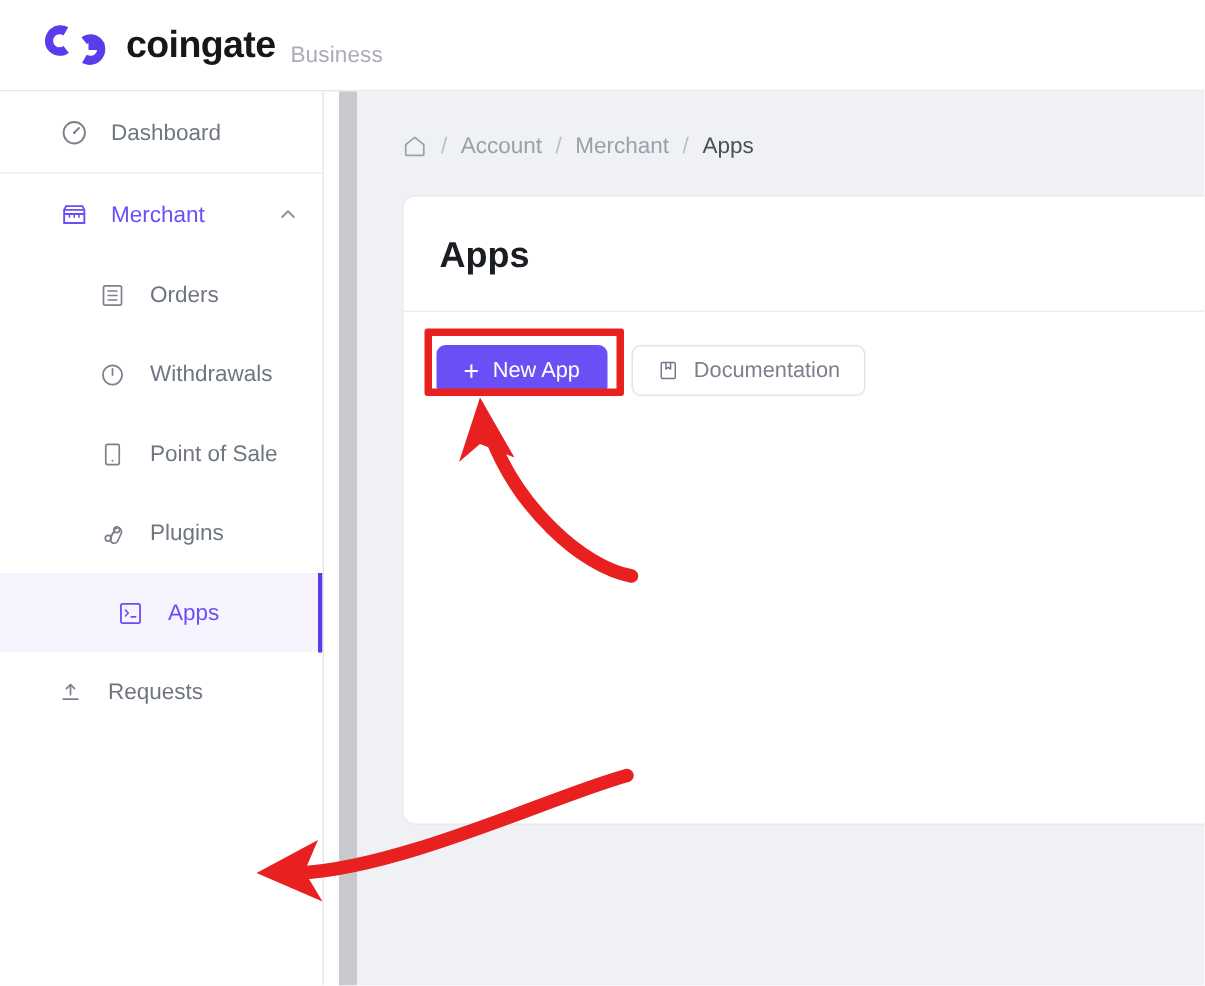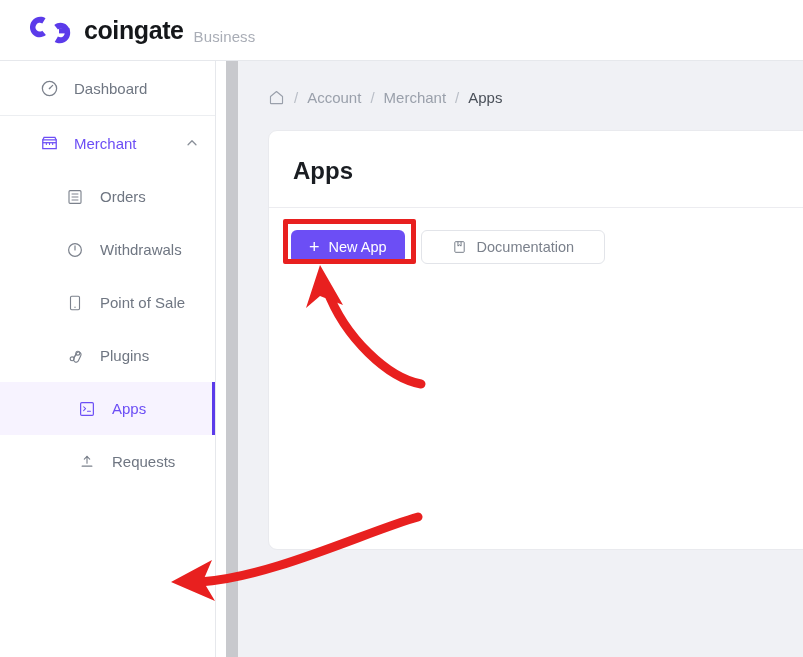--- a/index.html
+++ b/index.html
@@ -110,21 +110,21 @@
     display: inline-flex; align-items: center; justify-content: center;
     height: 34px; border-radius: 6px; font-size: 14.5px;
     cursor: pointer; white-space: nowrap;
   }
   .btn-primary {
     background: #6c4ef5; color: #ffffff; padding: 0 18px;
     border: none;
   }
   .btn-primary .plus { font-size: 18px; margin-right: 9px; font-weight: 400; line-height: 1; }
   .btn-secondary {
-    background: #ffffff; color: #7b818c; padding: 0 30px;
+    background: #ffffff; color: #7b818c; padding: 0 16px;
     border: 1px solid #e2e4e9;
   }
   .btn-secondary .bookicon { width: 15px; height: 16px; margin-right: 10px; display:block; }
 
   
   .anno-box {
     position: absolute; left: 283px; top: 219px;
     width: 133px; height: 45px;
     border: 5px solid #e8201f; border-radius: 2px;
     pointer-events: none;
@@ -231,21 +231,21 @@
         <span class="ic">
           <svg width="18" height="18" viewBox="0 0 24 24" fill="none" stroke="#6c4ef5" stroke-width="1.6">
             <rect x="3.5" y="3.5" width="17" height="17" rx="1.6"></rect>
             <path d="M7.5 9l2.6 2.6-2.6 2.6" stroke-linecap="round" stroke-linejoin="round" stroke-width="1.4"></path>
             <path d="M12.6 15h4" stroke-linecap="round" stroke-width="1.4"></path>
           </svg>
         </span>
         <span class="lbl">Apps</span>
       </div>
 
-      <div class="nav-item sub" style="padding-left:76px;">
+      <div class="nav-item sub" style="padding-left:36px;">
         <span class="ic">
           <svg width="18" height="18" viewBox="0 0 24 24" fill="none" stroke="#7b818c" stroke-width="1.5">
             <path d="M12 4.5v9" stroke-linecap="round"></path>
             <path d="M8.4 8.1L12 4.5l3.6 3.6" stroke-linecap="round" stroke-linejoin="round"></path>
             <path d="M5.5 17.5h13" stroke-linecap="round"></path>
           </svg>
         </span>
         <span class="lbl">Requests</span>
       </div>
     </div>

